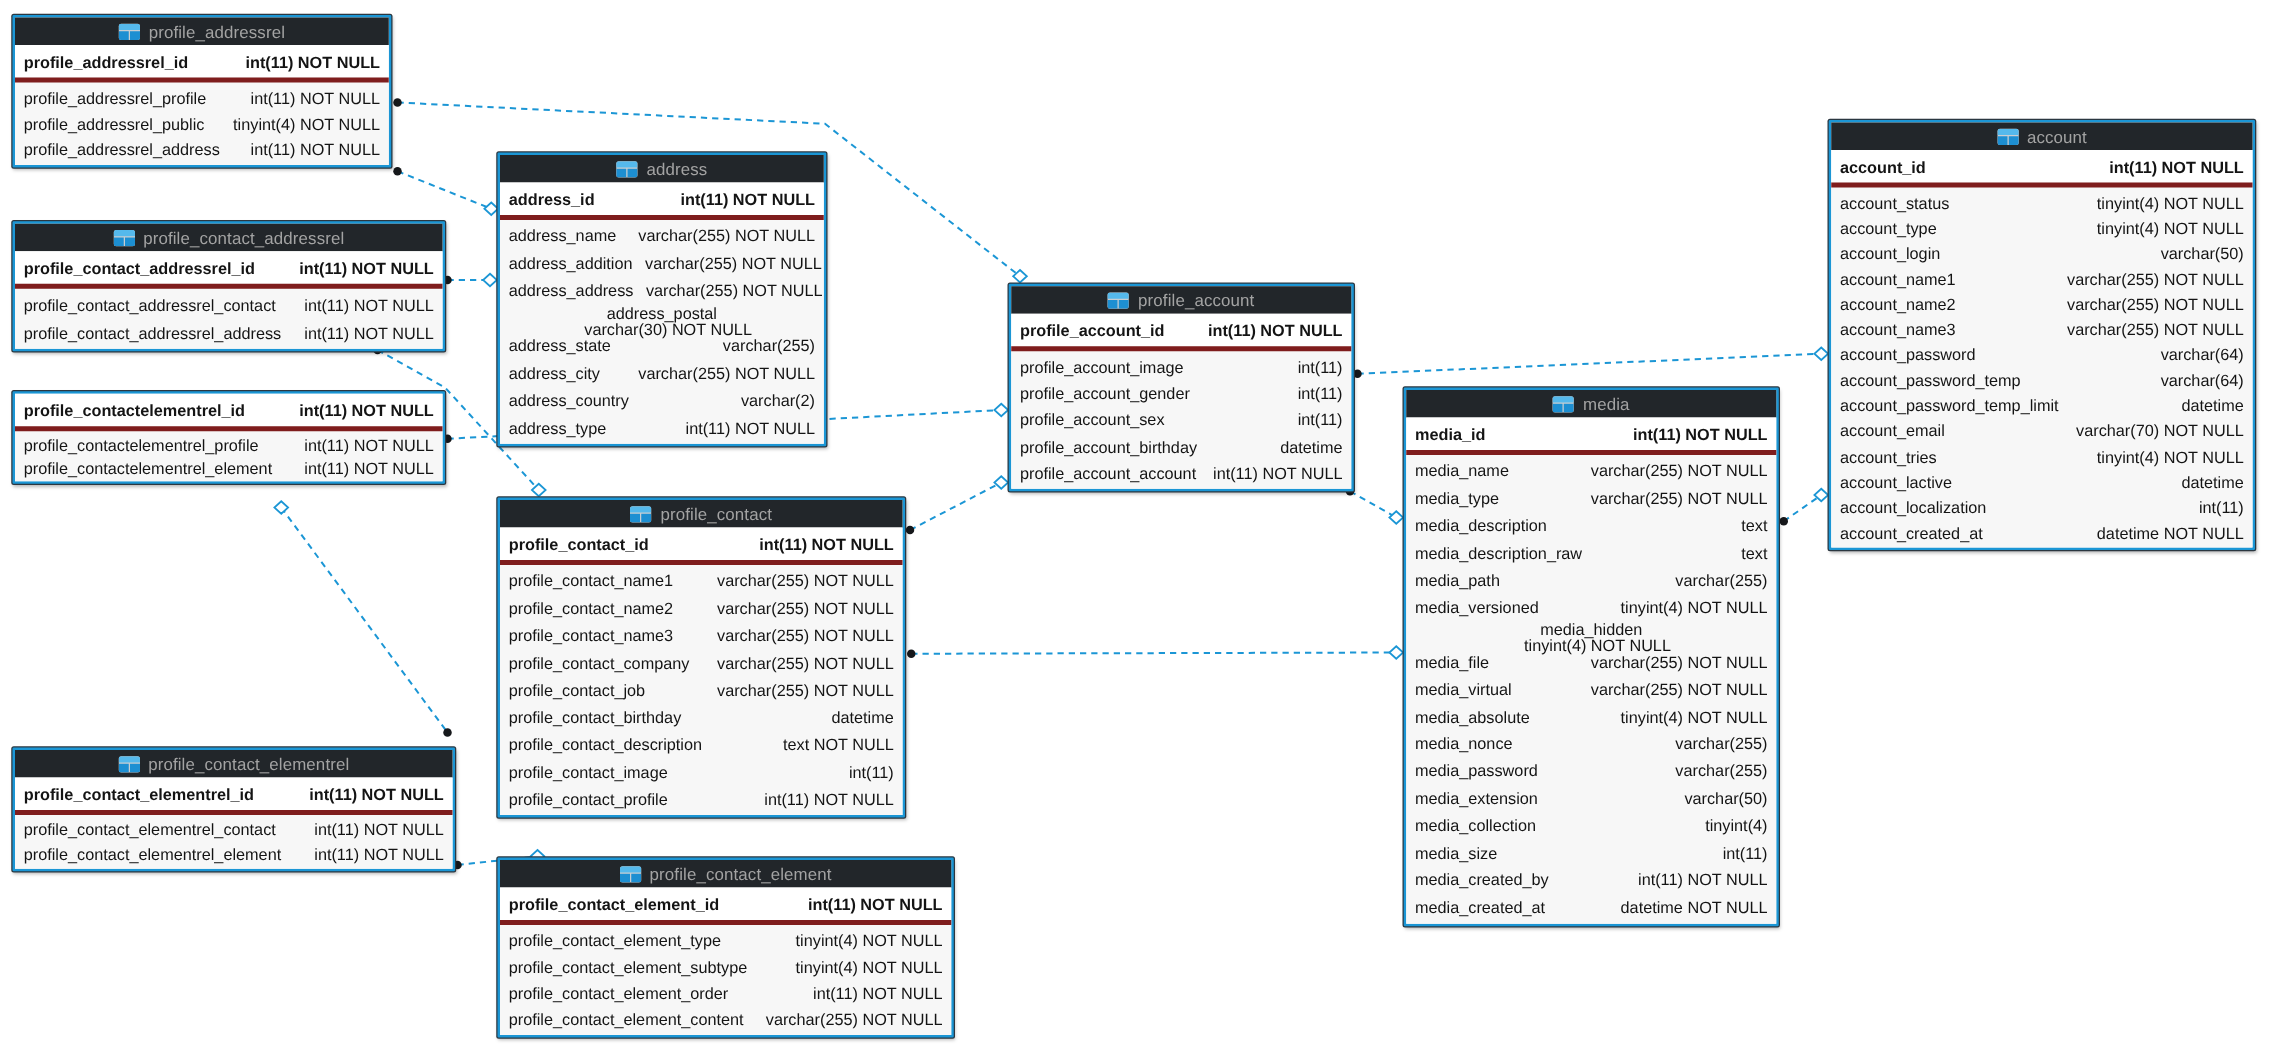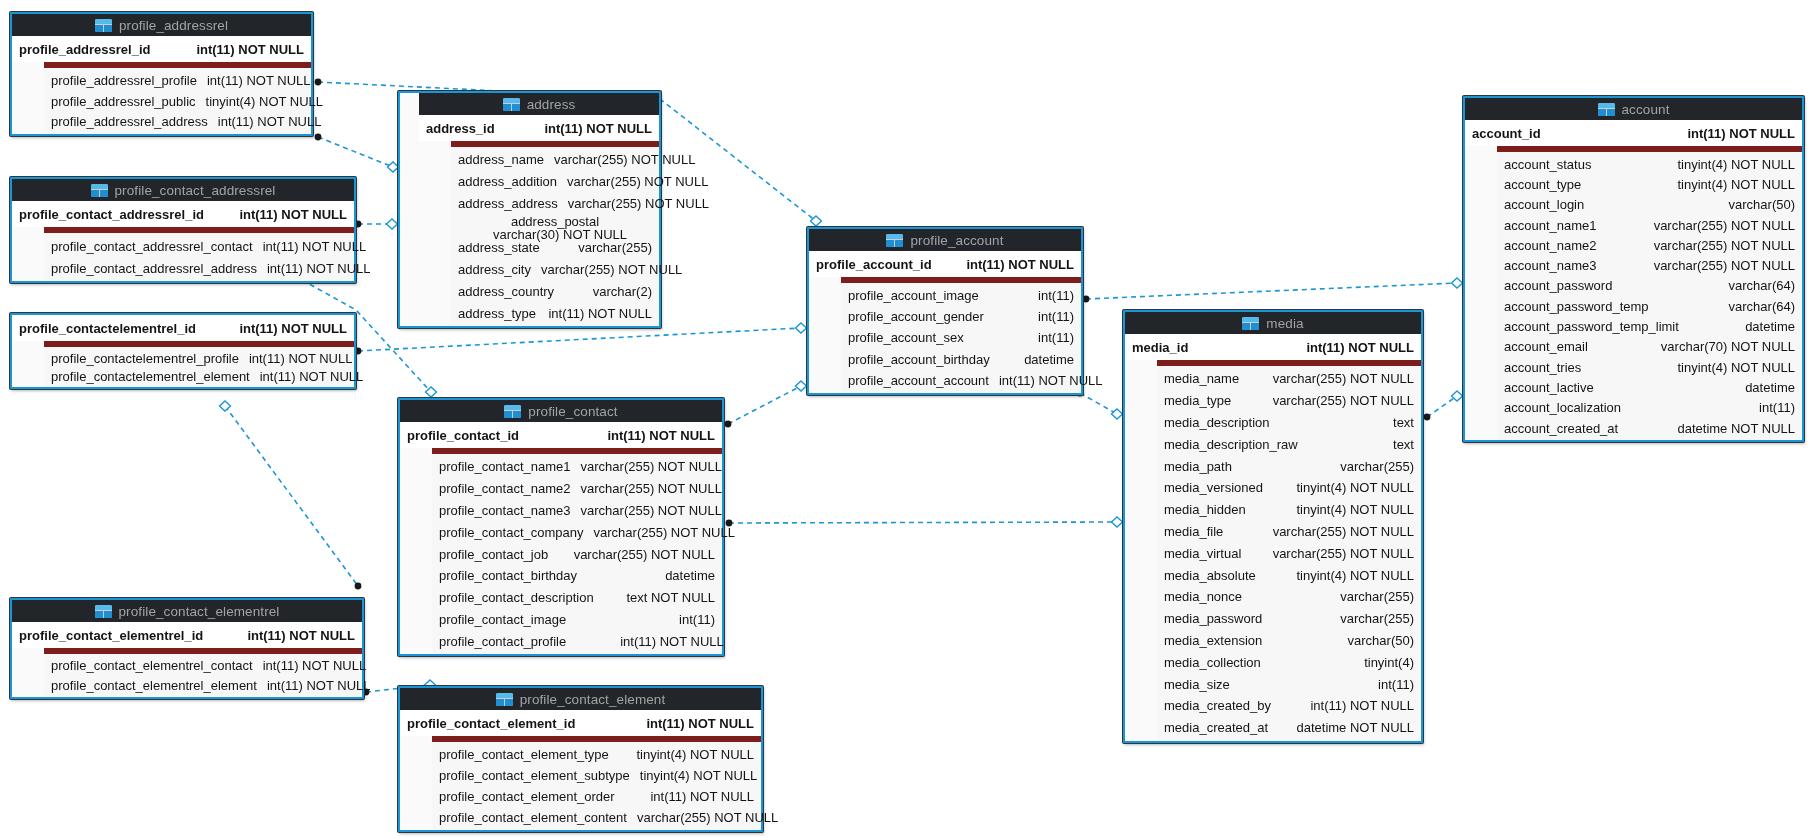--- a/index.html
+++ b/index.html
@@ -18,21 +18,21 @@
   }
   .table-icon{
     display:grid;width:17px;height:13px;flex:0 0 17px;
     grid-template-columns:1fr 1fr;grid-template-rows:5px 1fr;gap:1px;
     background:#c9ced2;border-radius:2px;overflow:hidden;
   }
   .table-icon i{display:block;}
   .table-icon i.a{grid-column:1/3;background:#55b9ec;}
   .table-icon i.b,.table-icon i.c{background:#1d8fd2;}
   .pk-sec{background:#ffffff;padding:2px 0;}
-  .col-sec{background:#f7f7f7;border-top:6px solid #7f1d1d;padding:2px 0;margin-left:32px;}
+  .col-sec{background:#f7f7f7;border-top:4px solid #7f1d1d;padding:2px 0;}
   .row{
     display:flex;justify-content:space-between;align-items:center;
     padding:0 7px;font-size:13px;color:#141414;white-space:nowrap;line-height:1;
   }
   .pk-sec .row{height:22px;font-weight:bold;}
   .row .type{margin-left:10px;text-align:right;}
 </style>
 </head>
 <body>
 
@@ -192,21 +192,21 @@
         <div class="row" style="height: 19.5px;">
           <span class="name">profile_contact_elementrel_contact</span>
           <span class="type">int(11) NOT NULL</span>
         </div>
         <div class="row" style="height: 19.5px;">
           <span class="name">profile_contact_elementrel_element</span>
           <span class="type">int(11) NOT NULL</span>
         </div>
       </div>
     </div>
-    <div class="tbl" style="left: 398px; top: 91px; width: 263px; padding-left: 19px;">
+    <div class="tbl" style="left: 398px; top: 122px; width: 263px;">
       <div class="tbl-header">
         <span class="table-icon">
           <i class="a"></i>
           <i class="b"></i>
           <i class="c"></i>
         </span>
         <span class="tbl-title">address</span>
       </div>
       <div class="pk-sec">
         <div class="row">
@@ -408,21 +408,21 @@
           <span class="type">text</span>
         </div>
         <div class="row" style="height: 21.8px;">
           <span class="name">media_path</span>
           <span class="type">varchar(255)</span>
         </div>
         <div class="row" style="height: 21.8px;">
           <span class="name">media_versioned</span>
           <span class="type">tinyint(4) NOT NULL</span>
         </div>
-        <div class="row" style="height: 21.8px;">
+        <div class="row" style="height: 21.8px; flex-direction: column;">
           <span class="name">media_hidden</span>
           <span class="type">tinyint(4) NOT NULL</span>
         </div>
         <div class="row" style="height: 21.8px;">
           <span class="name">media_file</span>
           <span class="type">varchar(255) NOT NULL</span>
         </div>
         <div class="row" style="height: 21.8px;">
           <span class="name">media_virtual</span>
           <span class="type">varchar(255) NOT NULL</span>

